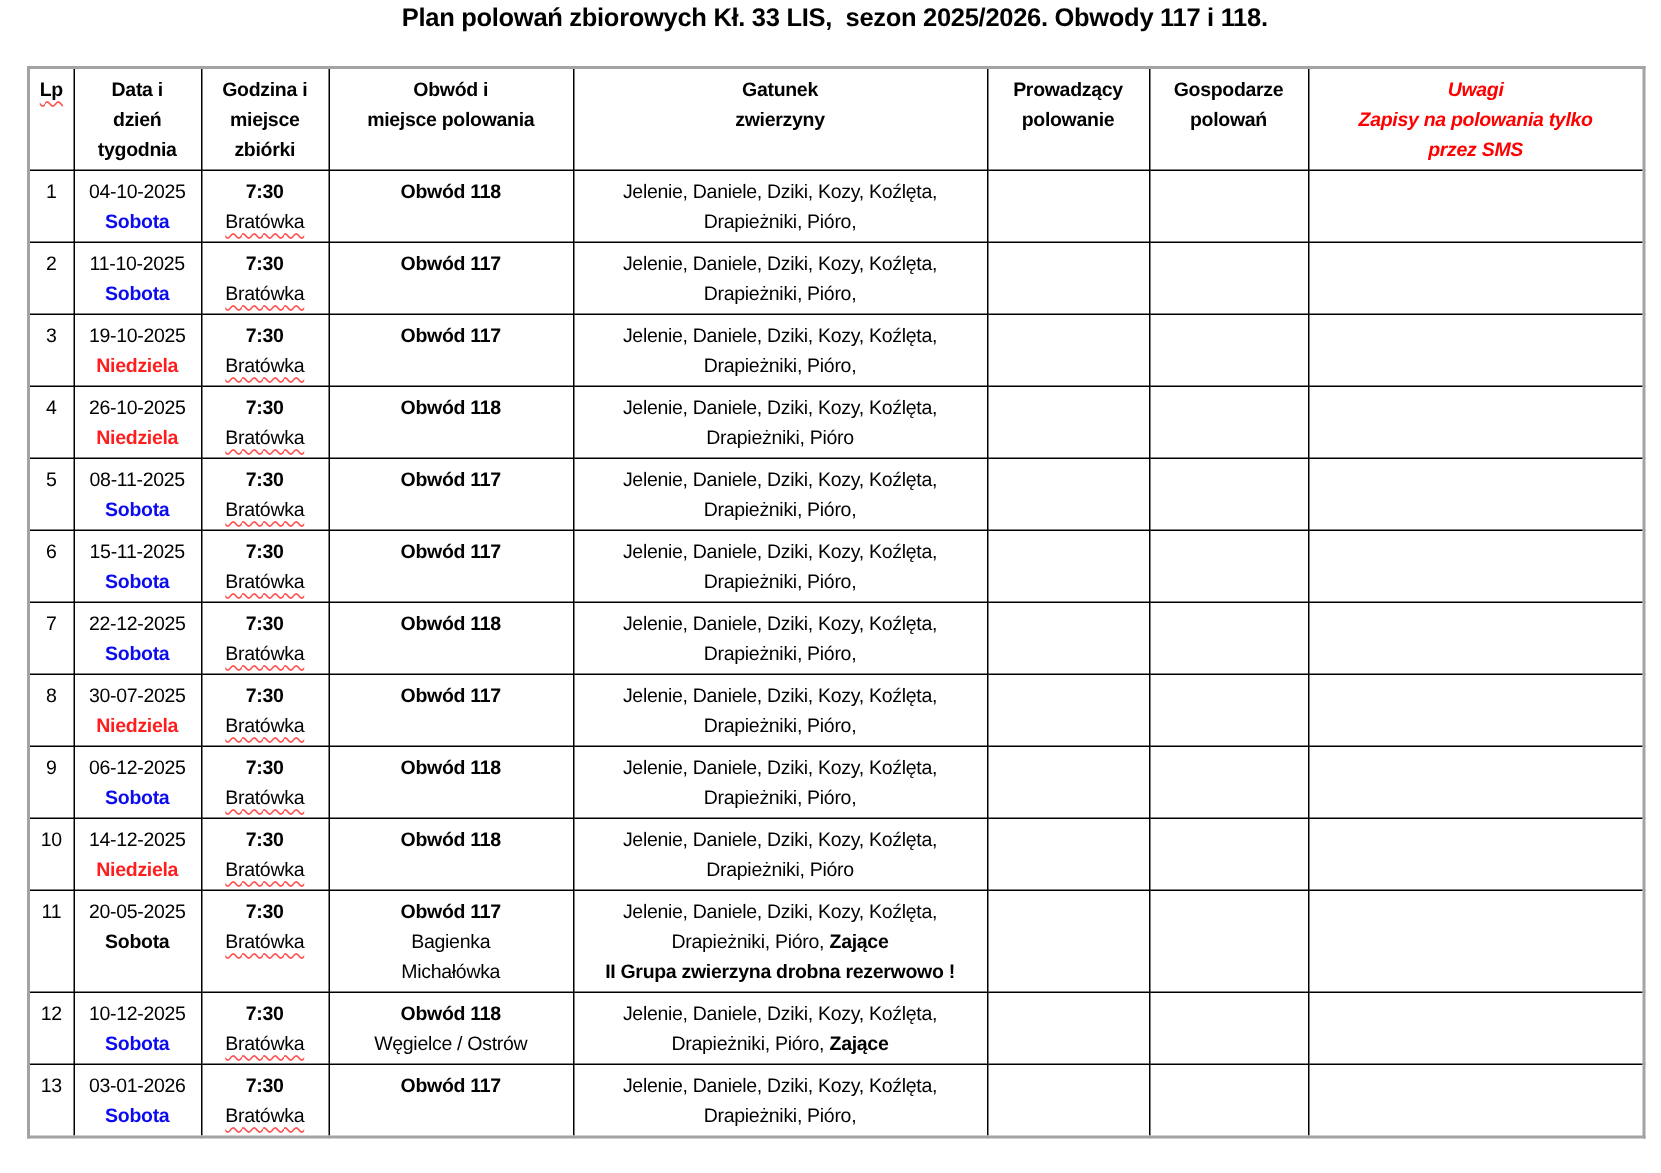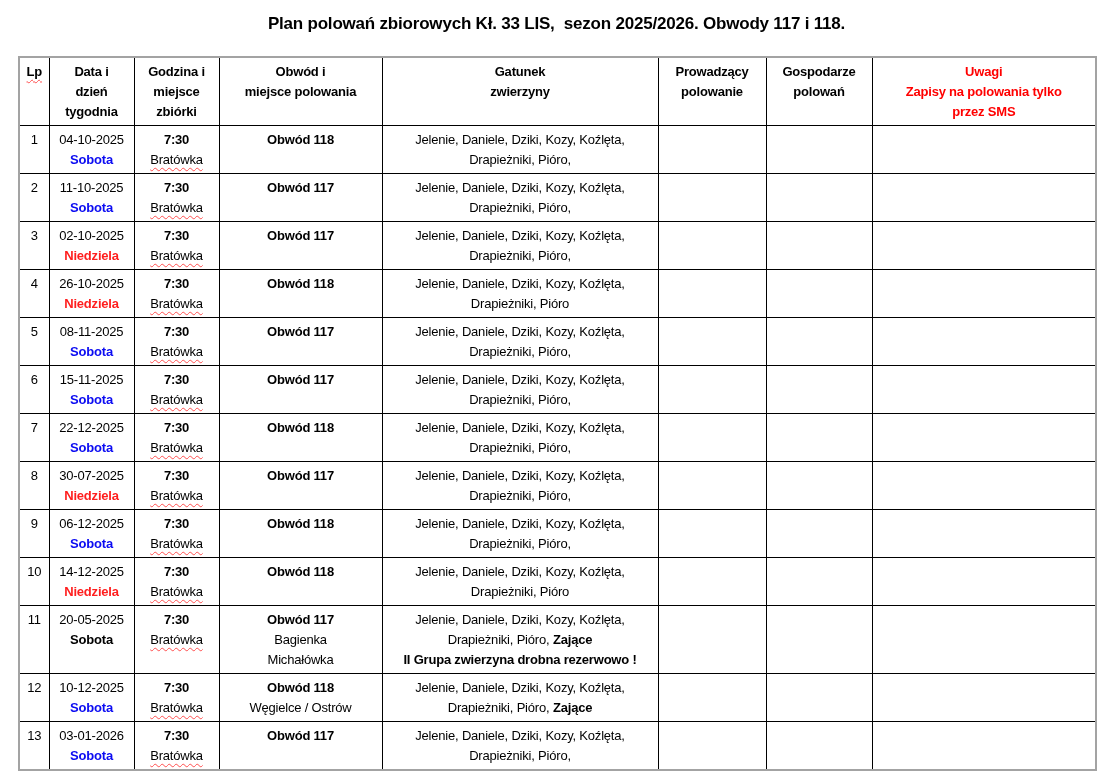--- a/index.html
+++ b/index.html
@@ -11,21 +11,21 @@
     overflow: hidden;
   }
   body {
     font-family: "Liberation Sans", sans-serif;
     color: #000;
   }
   .page {
     padding: 0 12px 0 18px;
   }
   .title {
-    margin: 14px 0 22px 0;
+    margin: 2px 0 22px 0;
     font-size: 17px;
     font-weight: 700;
     text-align: center;
     letter-spacing: -0.2px;
     white-space: pre-wrap;
   }
   table.plan {
     border-collapse: collapse;
     table-layout: fixed;
     width: 1077px;
@@ -47,21 +47,21 @@
   }
   .bold { font-weight: 700; }
   .pre  { white-space: pre-line; }
   .wavy {
     text-decoration: underline;
     text-decoration-style: wavy;
     text-decoration-color: var(--c-squiggle);
     text-decoration-thickness: 1px;
     text-underline-offset: 3px;
   }
-  .notes-header { color: var(--c-red-notes); }
+  .notes-header { color: var(--c-red-notes); font-style: italic; }
   .day[data-color="blue"]  { color: var(--c-blue); }
   .day[data-color="red"]   { color: var(--c-red-day); }
   .day[data-color="black"] { color: #000; }
   .species-bold:not(:empty) { margin-left: 0.28em; }
 </style>
 </head>
 <body>
 
 <div class="page">
   <div class="title">Plan polowań zbiorowych Kł. 33 LIS,  sezon 2025/2026. Obwody 117 i 118.</div>
@@ -138,21 +138,21 @@
     <td><span class="pre">Jelenie, Daniele, Dziki, Kozy, Koźlęta,
 Drapieżniki, Pióro,</span><span class="bold species-bold"></span><div class="bold"></div></td>
     <td></td>
     <td></td>
     <td></td>
   </tr>
 
   <tr>
     <td><span>3</span></td>
     <td>
-            <div>02-10-2025</div>
+            <div>19-10-2025</div>
             <div class="day bold" data-color="red">Niedziela</div>
           </td>
     <td>
             <div class="bold">7:30</div>
             <div><span class="wavy">Bratówka</span></div>
           </td>
     <td>
             <div class="bold">Obwód 117</div>
             <div class="pre"></div>
           </td>

